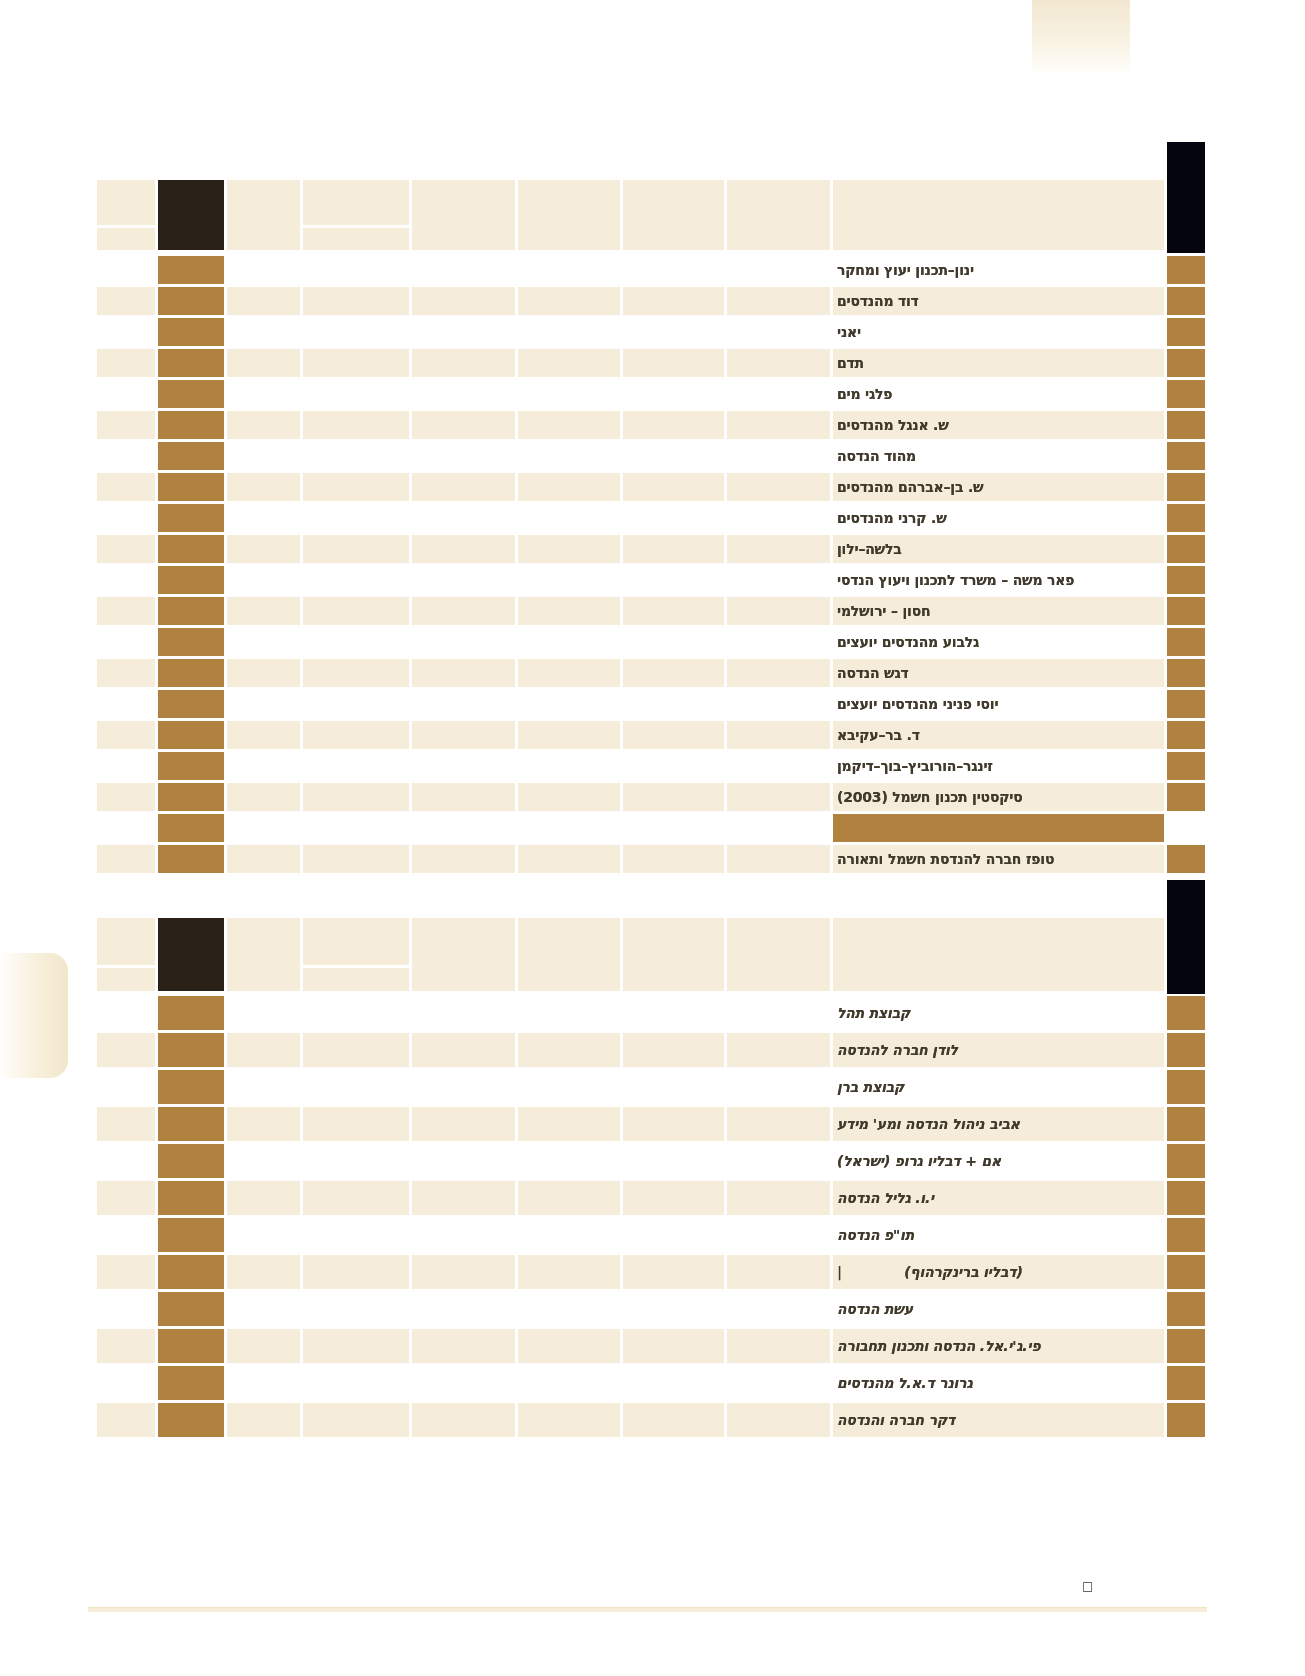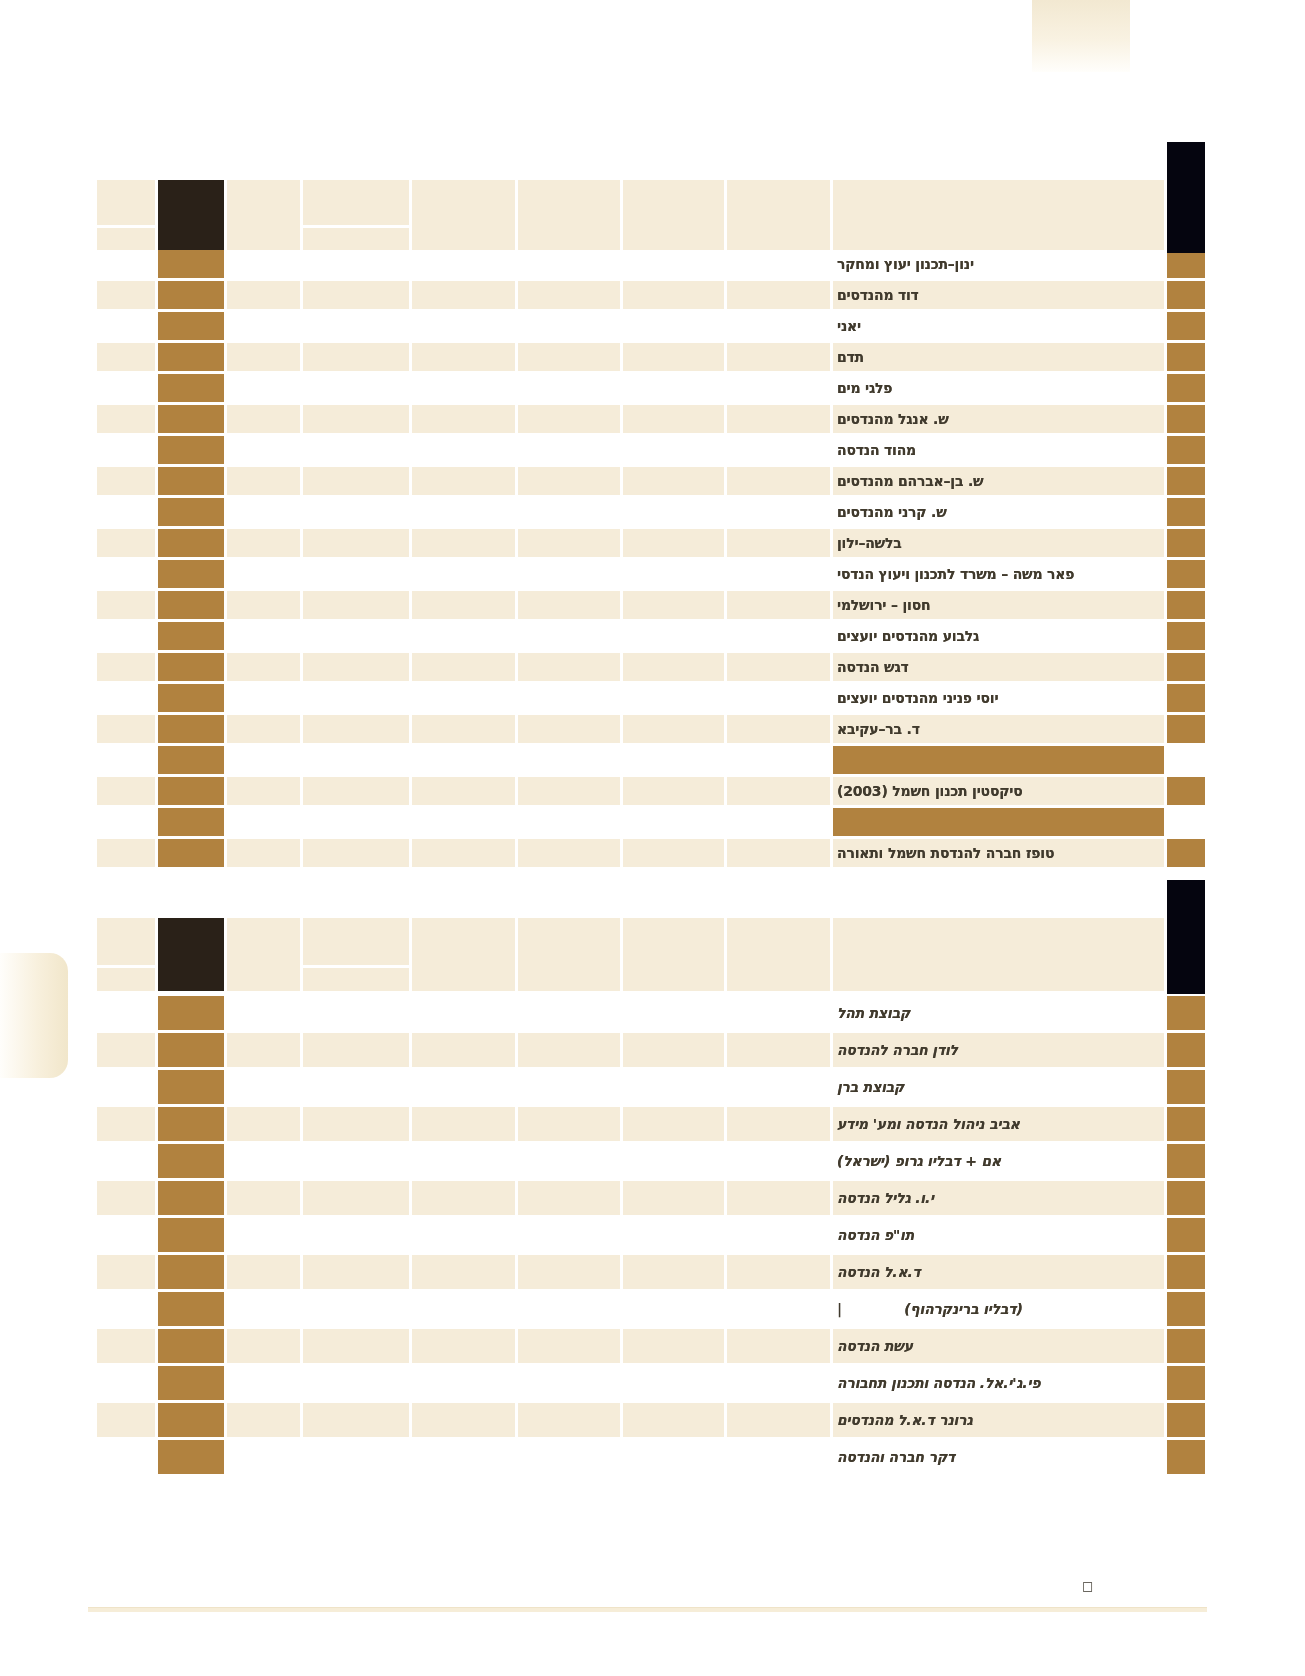--- a/index.html
+++ b/index.html
@@ -37,21 +37,21 @@
   .hdr-split .top{flex:1 1 auto;background:#f5ecd9;}
   .t1 .hdr-split .bot{flex:0 0 22px;background:#f5ecd9;}
   .t2 .hdr-split .bot{flex:0 0 23px;background:#f5ecd9;}
   .hdr-dark{background:#2a2118;height:100%;}
   .hdr-corner{
     position:absolute;top:-38px;right:0;width:38px;height:calc(100% + 41px);
     background:#05050f;
   }
   
   .rows{display:grid;row-gap:3px;}
-  .t1 .rows{grid-auto-rows:28px;}
+  .t1 .rows{margin-top:6px;grid-auto-rows:28px;}
   .t2 .rows{margin-top:5px;grid-auto-rows:34px;}
   .row{height:100%;}
   .cell{background:transparent;}
   .row:nth-child(even) .cell{background:#f5ecd9;}
   .rating{background:#b1823f;}
   .name-cell{
     display:flex;align-items:center;justify-content:flex-end;
     column-gap:62px;padding-left:4px;padding-right:7px;
     direction:rtl;
   }
@@ -326,20 +326,23 @@
   </div>
       <div class="row grid-cols">
     <div class="cell"></div>
     <div class="rating"></div>
     <div class="cell"></div>
     <div class="cell"></div>
     <div class="cell"></div>
     <div class="cell"></div>
     <div class="cell"></div>
     <div class="cell"></div>
+    <div class="cell name-cell">
+      <span class="company-name">זינגר–הורוביץ–בוך–דיקמן</span>
+    </div>
     <div class="rating"></div>
   </div>
       <div class="row grid-cols">
     <div class="cell"></div>
     <div class="rating"></div>
     <div class="cell"></div>
     <div class="cell"></div>
     <div class="cell"></div>
     <div class="cell"></div>
     <div class="cell"></div>
@@ -498,34 +501,20 @@
   </div>
       <div class="row grid-cols">
     <div class="cell"></div>
     <div class="rating"></div>
     <div class="cell"></div>
     <div class="cell"></div>
     <div class="cell"></div>
     <div class="cell"></div>
     <div class="cell"></div>
     <div class="cell"></div>
-    <div class="cell name-cell">
-      <span class="company-name">ד.א.ל הנדסה</span>
-    </div>
-    <div class="rating"></div>
-  </div>
-      <div class="row grid-cols">
-    <div class="cell"></div>
-    <div class="rating"></div>
-    <div class="cell"></div>
-    <div class="cell"></div>
-    <div class="cell"></div>
-    <div class="cell"></div>
-    <div class="cell"></div>
-    <div class="cell"></div>
     <div class="cell name-cell indented">
       <span class="company-name">(דבליו ברינקרהוף)</span>
     <span class="bar-mark">|</span>
         </div>
     <div class="rating"></div>
   </div>
       <div class="row grid-cols">
     <div class="cell"></div>
     <div class="rating"></div>
     <div class="cell"></div>

